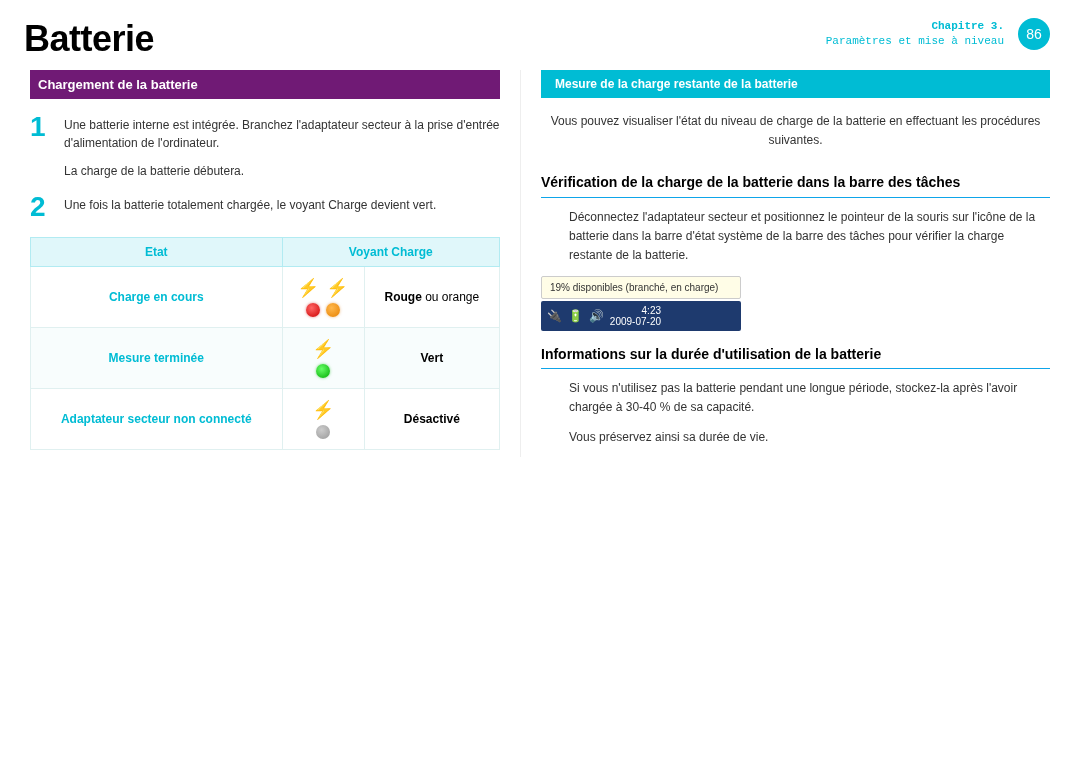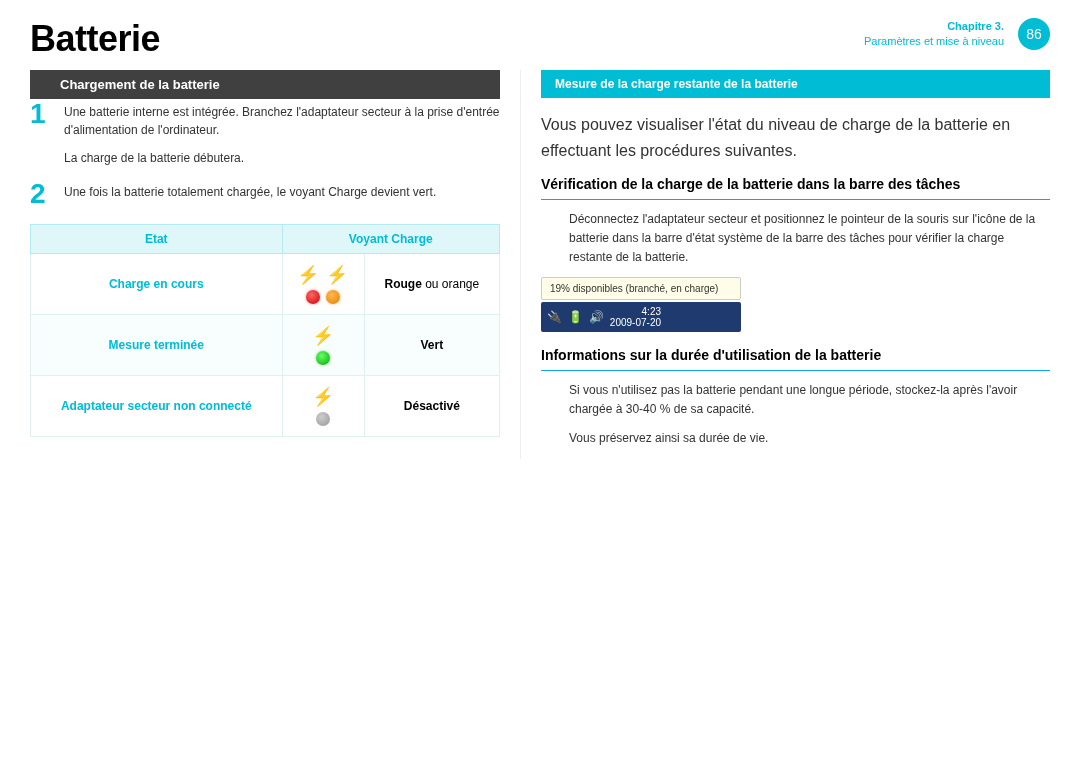--- a/index.html
+++ b/index.html
@@ -18,35 +18,36 @@
       background: #fff;
       position: relative;
       padding: 0;
     }
 
     
     .header {
       display: flex;
       justify-content: space-between;
       align-items: flex-start;
-      padding: 18px 30px 10px 30px;
+      padding: 18px 30px 10px 24px;
     }
 
     .page-title {
       font-size: 36px;
       font-weight: bold;
       color: #000;
       letter-spacing: -0.5px;
     }
 
     .chapter-info {
       text-align: right;
       font-size: 11px;
       color: #00bcd4;
       line-height: 1.4;
+      font-family: Liberation Mono, monospace;
     }
 
     .page-number-badge {
       display: inline-block;
       background: #00bcd4;
       color: #fff;
       border-radius: 50%;
       width: 32px;
       height: 32px;
       text-align: center;
@@ -69,26 +70,26 @@
     }
 
     .right-col {
       flex: 1;
       padding-left: 20px;
       border-left: 1px solid #eee;
     }
 
     
     .section-header {
-      background: #404040;
+      background: #701a75;
       color: #fff;
       font-size: 13px;
       font-weight: bold;
-      padding: 7px 30px;
-      margin-bottom: 0;
+      padding: 7px 8px;
+      margin-bottom: 13px;
     }
 
     .section-header-right {
       background: #00bcd4;
       color: #fff;
       font-size: 12px;
       font-weight: bold;
       padding: 7px 14px;
       margin-bottom: 14px;
     }
@@ -194,24 +195,25 @@
     .led-gray {
       width: 14px;
       height: 14px;
       background: radial-gradient(circle at 40% 35%, #cccccc, #999999);
       border-radius: 50%;
       display: inline-block;
     }
 
     
     .intro-text {
-      font-size: 16px;
+      font-size: 12px;
       color: #333;
       line-height: 1.6;
-      margin-bottom: 12px;
+      margin-bottom: 23px;
+      text-align: center;
     }
 
     .subsection-title {
       font-size: 14px;
       font-weight: bold;
       color: #000;
       border-bottom: 1px solid #0ea5e9;
       padding-bottom: 4px;
       margin-bottom: 10px;
       line-height: 1.4;

